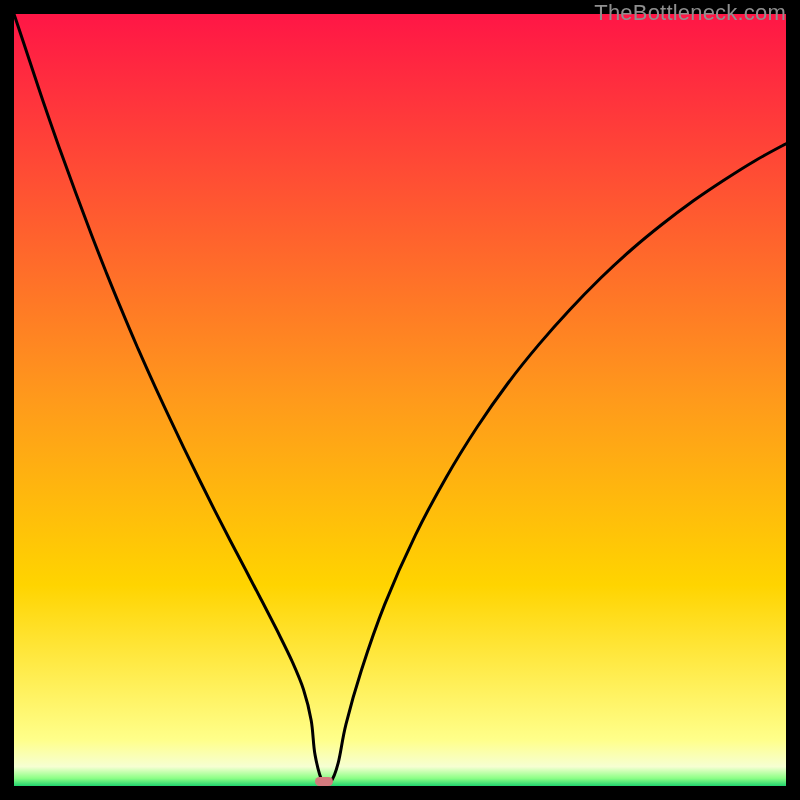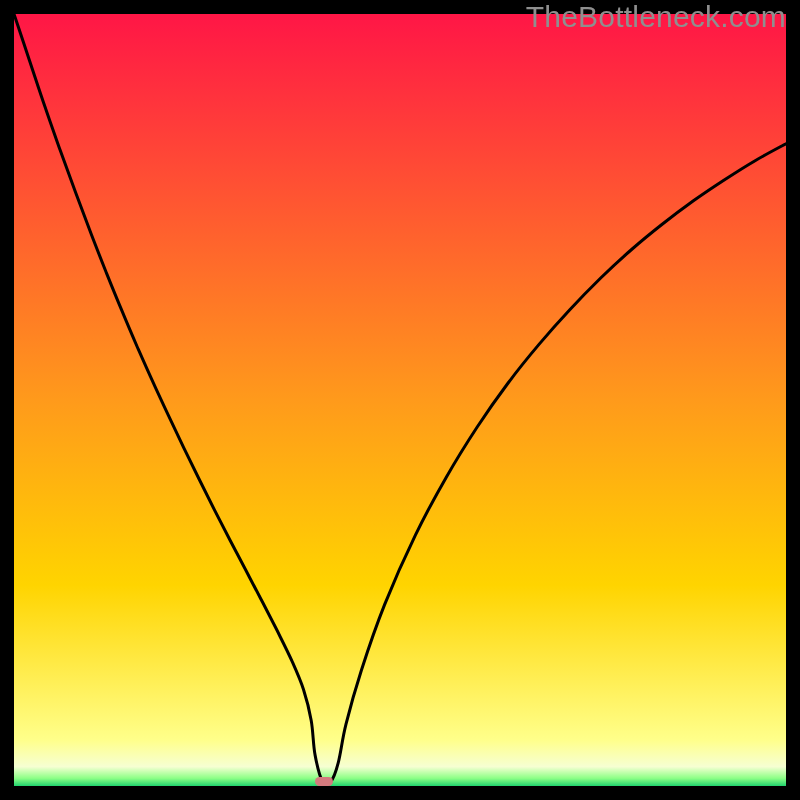--- a/index.html
+++ b/index.html
@@ -23,21 +23,21 @@
     left: 0;
     top: 0;
     width: 772px;
     height: 772px;
   }
   .watermark {
     position: absolute;
     top: 0px;
     right: 14px;
     font-family: Arial, Helvetica, sans-serif;
-    font-size: 30px;
+    font-size: 22px;
     color: #8f8f8f;
     letter-spacing: 0.2px;
   }
   .marker {
     position: absolute;
     border-radius: 6px;
     background: #d47a7e;
   }
 </style>
 </head>

